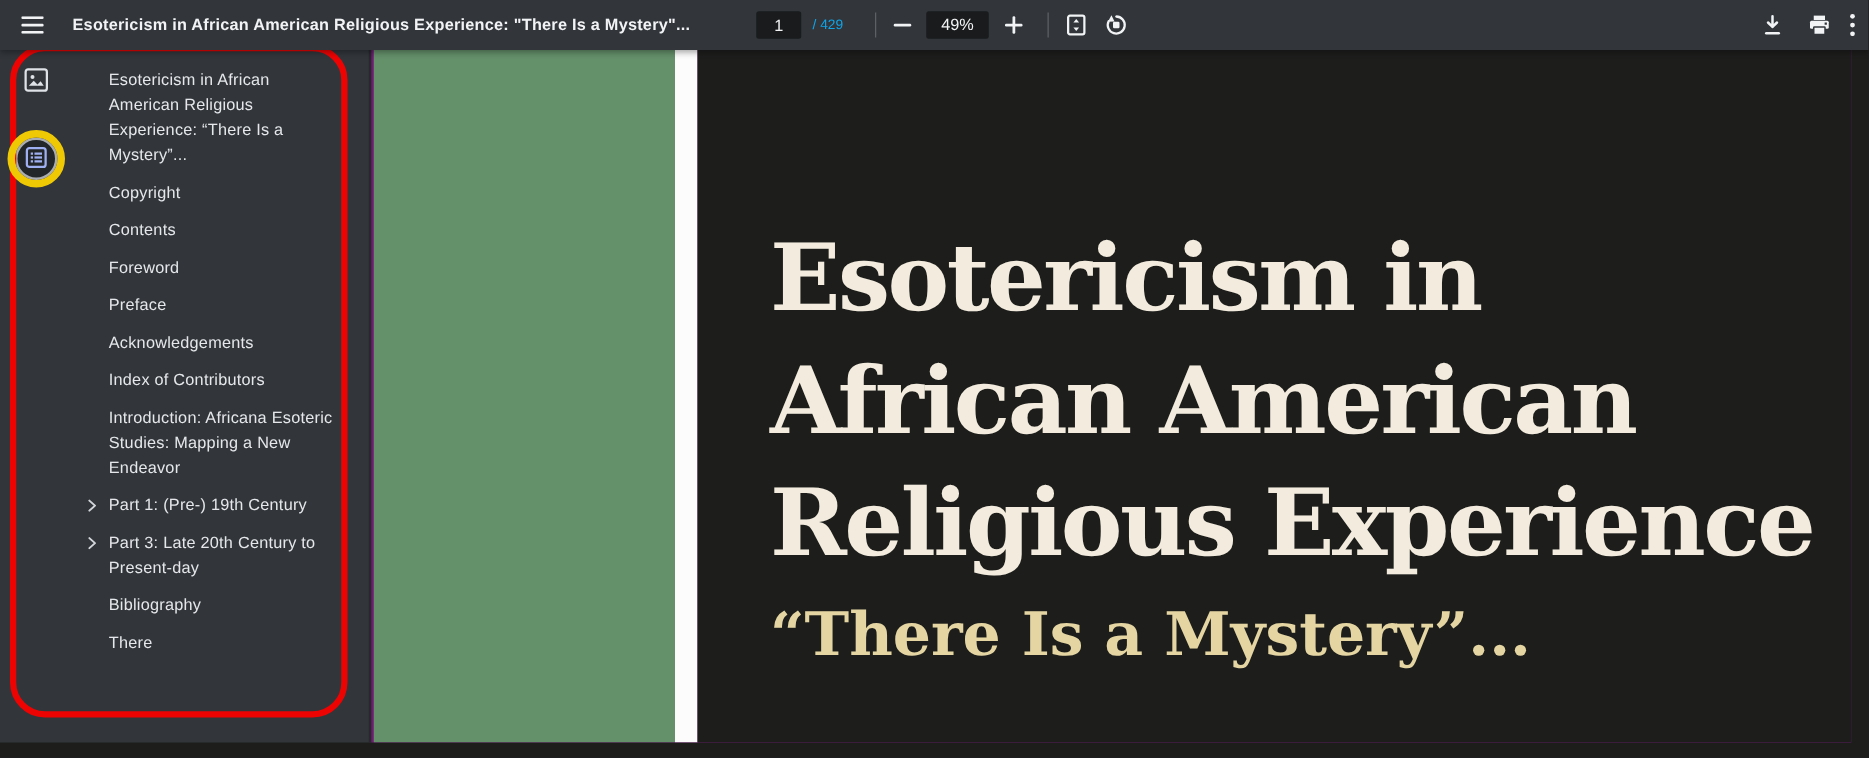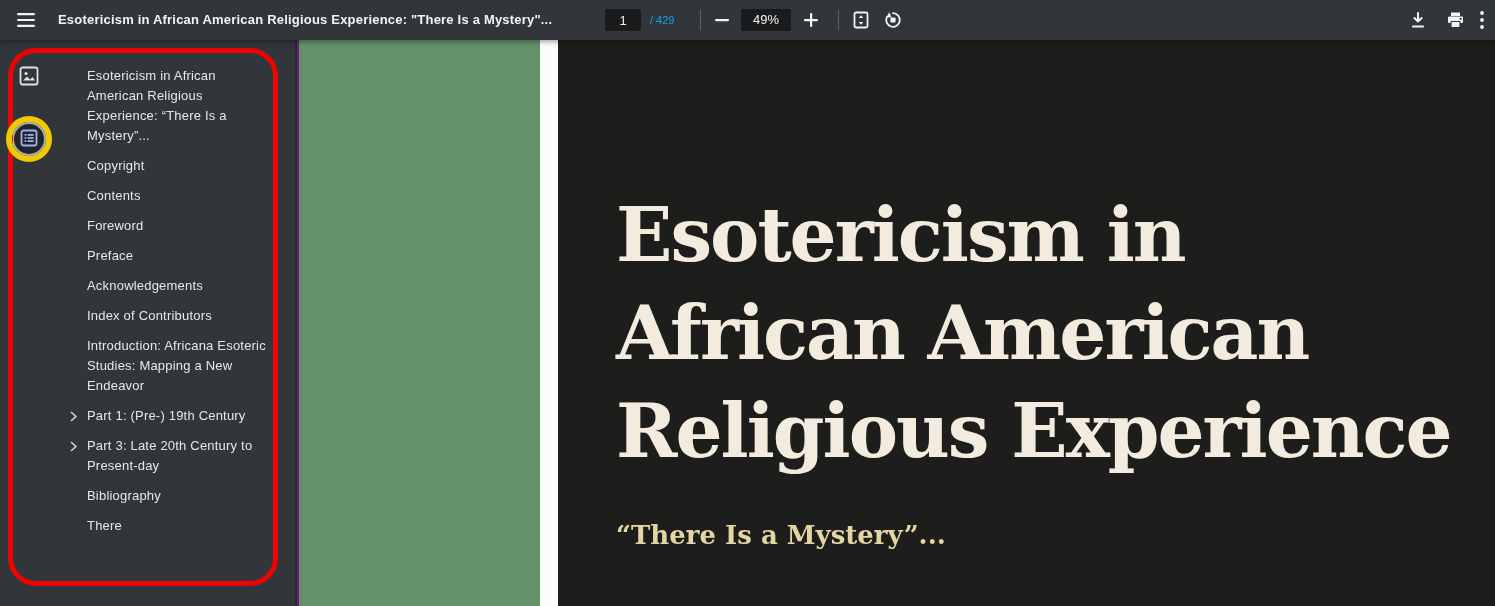--- a/index.html
+++ b/index.html
@@ -40,21 +40,21 @@
   .tb-sep {
     position:absolute; top:10px; width:1px; height:20px; background:#5d6165;
   }
   .zoom-box {
     position:absolute; left:741px; top:9px; width:50px; height:22px;
     background:#191b1c; border-radius:2px; color:#f1f3f4;
     font-size:13px; text-align:center; line-height:22px; cursor:pointer;
   }
 
   
-  .main { position:absolute; top:40px; left:0; width:1481px; height:566px; display:flex;align-items:center; }
+  .main { position:absolute; top:28px; left:0; width:1481px; height:566px; display:flex;align-items:center; }
 
   
   .sidebar {
     position:relative; width:297px; height:566px; background:#32363b;
     border-right:2px solid #26282b; flex:none;
   }
   .thumb-btn {
     position:absolute; left:14px; top:22px; width:30px; height:30px;
     display:flex; align-items:center; justify-content:center;
     background:transparent; border:none; border-radius:50%; cursor:pointer;
@@ -90,22 +90,22 @@
   .band-green { position:absolute; left:2px; top:0; width:241px; height:566px; background:#64906a; }
   .band-white { position:absolute; left:243px; top:0; width:18px; height:566px; background:#fbfcfb; }
   .cover { position:absolute; left:261px; top:0; right:0; bottom:0; background:#1d1e1c; }
   .cover-text { position:absolute; left:58px; top:146px; }
   .cover-title {
     font-family:"DejaVu Serif", serif; font-weight:700;
     font-size:74px; line-height:98px; letter-spacing:-2px;
     color:#f3ecde; white-space:nowrap;
   }
   .cover-subtitle {
-    margin-top:40px; font-family:"DejaVu Serif", serif; font-weight:700;
-    font-size:26px; color:#e4d5a2; letter-spacing:0;
+    margin-top:12px; font-family:"DejaVu Serif", serif; font-weight:700;
+    font-size:48px; color:#e4d5a2; letter-spacing:0;
   }
 </style>
 </head>
 <body>
 
 <div id="app">
 
   <div class="toolbar">
     <button class="tb-btn" style="left:12px;">
       <span>

